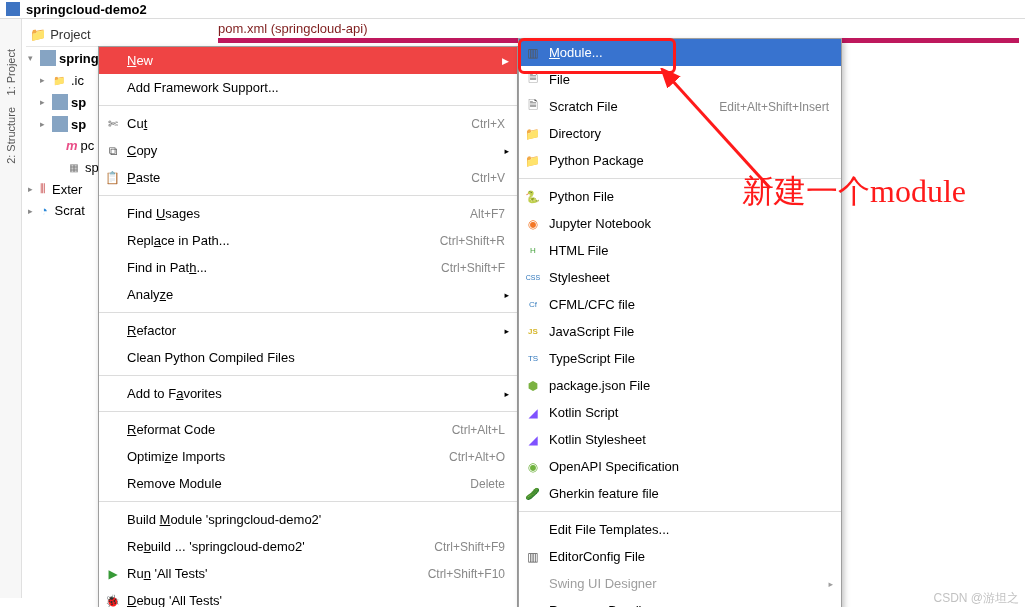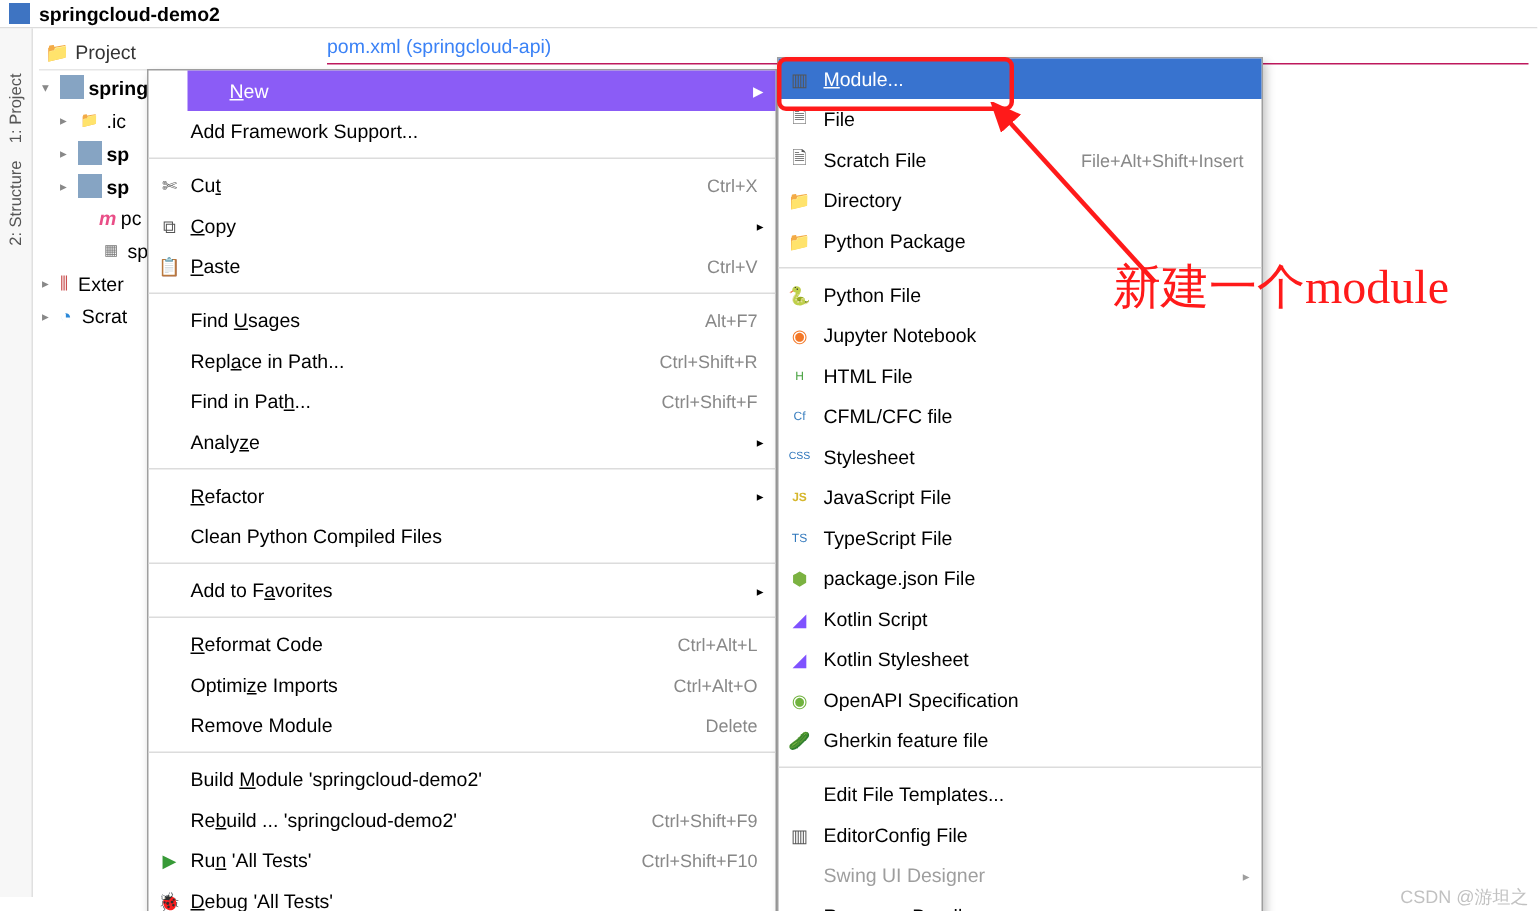--- a/index.html
+++ b/index.html
@@ -12,27 +12,27 @@
   .sidebar-tabs span { writing-mode:vertical-rl; transform:rotate(180deg); font-size:11px; }
   .project-tree { width:190px; background:#fff; padding:4px 4px; position:relative; }
   .tab-header { display:flex; align-items:center; height:24px; border-bottom:1px solid #e6e6e6; padding-left:4px; color:#333;}
   .tree-node { display:flex; align-items:center; gap:3px; padding:3px 2px; white-space:nowrap; }
   .tree-node .arrow { width:9px; color:#888; font-size:9px; }
   .tree-node .ico { width:16px; height:16px; display:flex; align-items:center; justify-content:center; font-size:10px;}
   .folder { background:#86a4c3; }
   .bold { font-weight:bold; }
   .m-ico { color:#e94e87; font-weight:bold; font-style:italic; font-size:13px;}
   .editor { flex:1; background:#fff; padding:0 6px; font-family:Consolas,monospace; font-size:13px; line-height:20px; overflow:hidden;}
-  .editor-tab { height:24px; border-bottom:1px solid #be185d; color:#3b82f6; display:flex; align-items:center; }
+  .editor-tab { height:24px; border-bottom:5px solid #be185d; color:#7f1d1d; display:flex; align-items:center; }
   .tag { color:#0033cc; }
   .green { color:#008000; }
   
   .ctx { position:absolute; top:46px; left:98px; width:420px; background:#fff; border:1px solid #9e9e9e; box-shadow:2px 3px 6px rgba(0,0,0,0.25); z-index:10;}
   .ctx-item { display:flex; align-items:center; height:27px; padding:0 12px 0 28px; position:relative; }
-  .ctx-item.hl { background:#8b5cf6; color:#fff;margin-left:26px; }
+  .ctx-item.hl { background:#ef4444; color:#fff; }
   .ctx-item .ico-slot { position:absolute; left:6px; width:16px; text-align:center; font-size:12px; color:#555;}
   .ctx-item .shortcut { margin-left:auto; color:#888; font-size:12px; }
   .ctx-sep { height:1px; background:#dcdcdc; margin:4px 0; }
   .sub-arrow { position:absolute; right:8px; font-size:9px; }
   .ctx u{ text-decoration:underline; }
   
   .sub { position:absolute; top:38px; left:518px; width:324px; background:#fff; border:1px solid #9e9e9e; box-shadow:2px 3px 6px rgba(0,0,0,0.25); z-index:11;}
   .sub .ctx-item { padding-left:30px; }
   .sub .ctx-item.hl2 { background:#3873cf; color:#fff; }
   .sub .ctx-item.gray { color:#9e9e9e; }
@@ -216,21 +216,21 @@
       <span class="ico-slot">▥</span>
       <span><u>M</u>odule...</span>
     </div>
   <div class="ctx-item">
       <span class="ico-slot">🗎</span>
       <span>File</span>
     </div>
   <div class="ctx-item">
       <span class="ico-slot">🗎</span>
       <span>Scratch File</span>
-      <span class="shortcut">File+Alt+Shift+Insert</span>
+      <span class="shortcut">Edit+Alt+Shift+Insert</span>
     </div>
   <div class="ctx-item">
       <span class="ico-slot ico-folder">📁</span>
       <span>Directory</span>
     </div>
   <div class="ctx-item">
       <span class="ico-slot ico-folder">📁</span>
       <span>Python Package</span>
     </div>
   <div class="ctx-sep"></div>
@@ -240,26 +240,26 @@
     </div>
   <div class="ctx-item">
       <span class="ico-slot" style="color:#f37726;">◉</span>
       <span>Jupyter Notebook</span>
     </div>
   <div class="ctx-item">
       <span class="ico-slot" style="color:#47a23f; font-size:8px;">H</span>
       <span>HTML File</span>
     </div>
   <div class="ctx-item">
+      <span class="ico-slot" style="color:#3077bc; font-size:7px;">CSS</span>
+      <span>Stylesheet</span>
+    </div>
+  <div class="ctx-item">
       <span class="ico-slot" style="color:#3a7fbf; font-size:8px;">Cf</span>
       <span>CFML/CFC file</span>
-    </div>
-  <div class="ctx-item">
-      <span class="ico-slot" style="color:#3077bc; font-size:7px;">CSS</span>
-      <span>Stylesheet</span>
     </div>
   <div class="ctx-item">
       <span class="ico-slot" style="color:#d6b72e; font-size:8px;font-weight:bold;">JS</span>
       <span>JavaScript File</span>
     </div>
   <div class="ctx-item">
       <span class="ico-slot" style="color:#3077bc; font-size:8px;">TS</span>
       <span>TypeScript File</span>
     </div>
   <div class="ctx-item">

